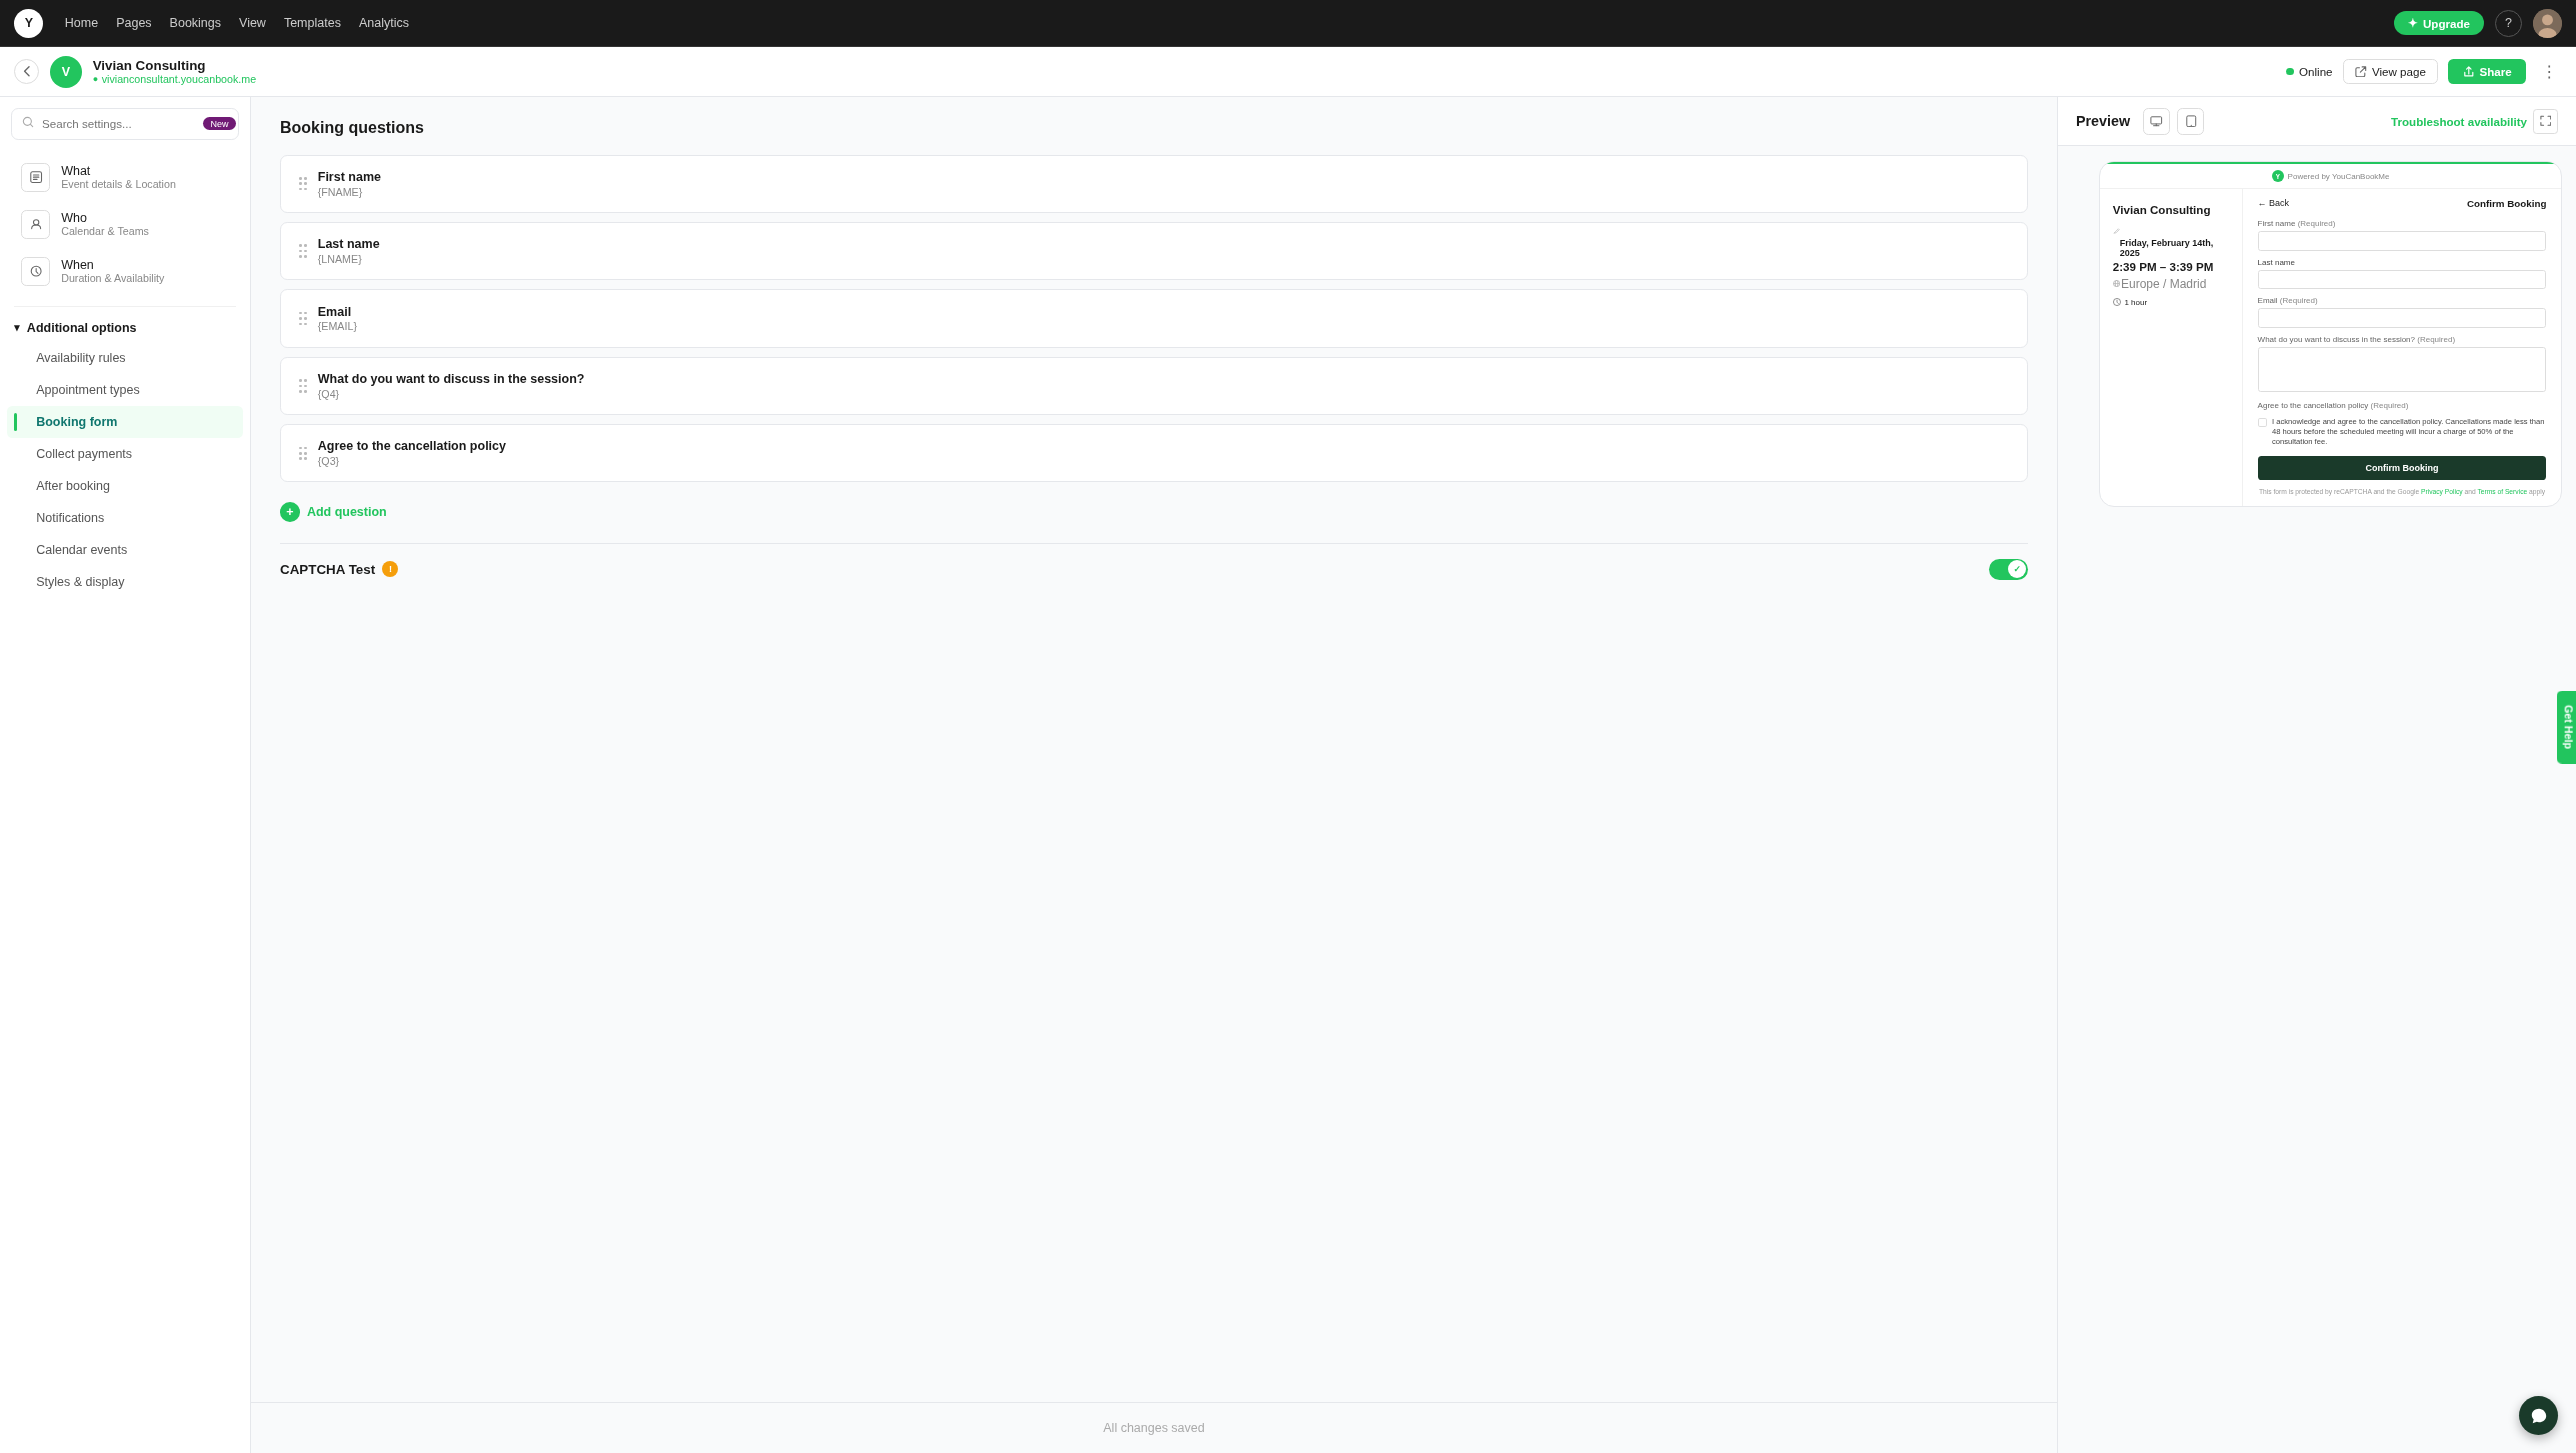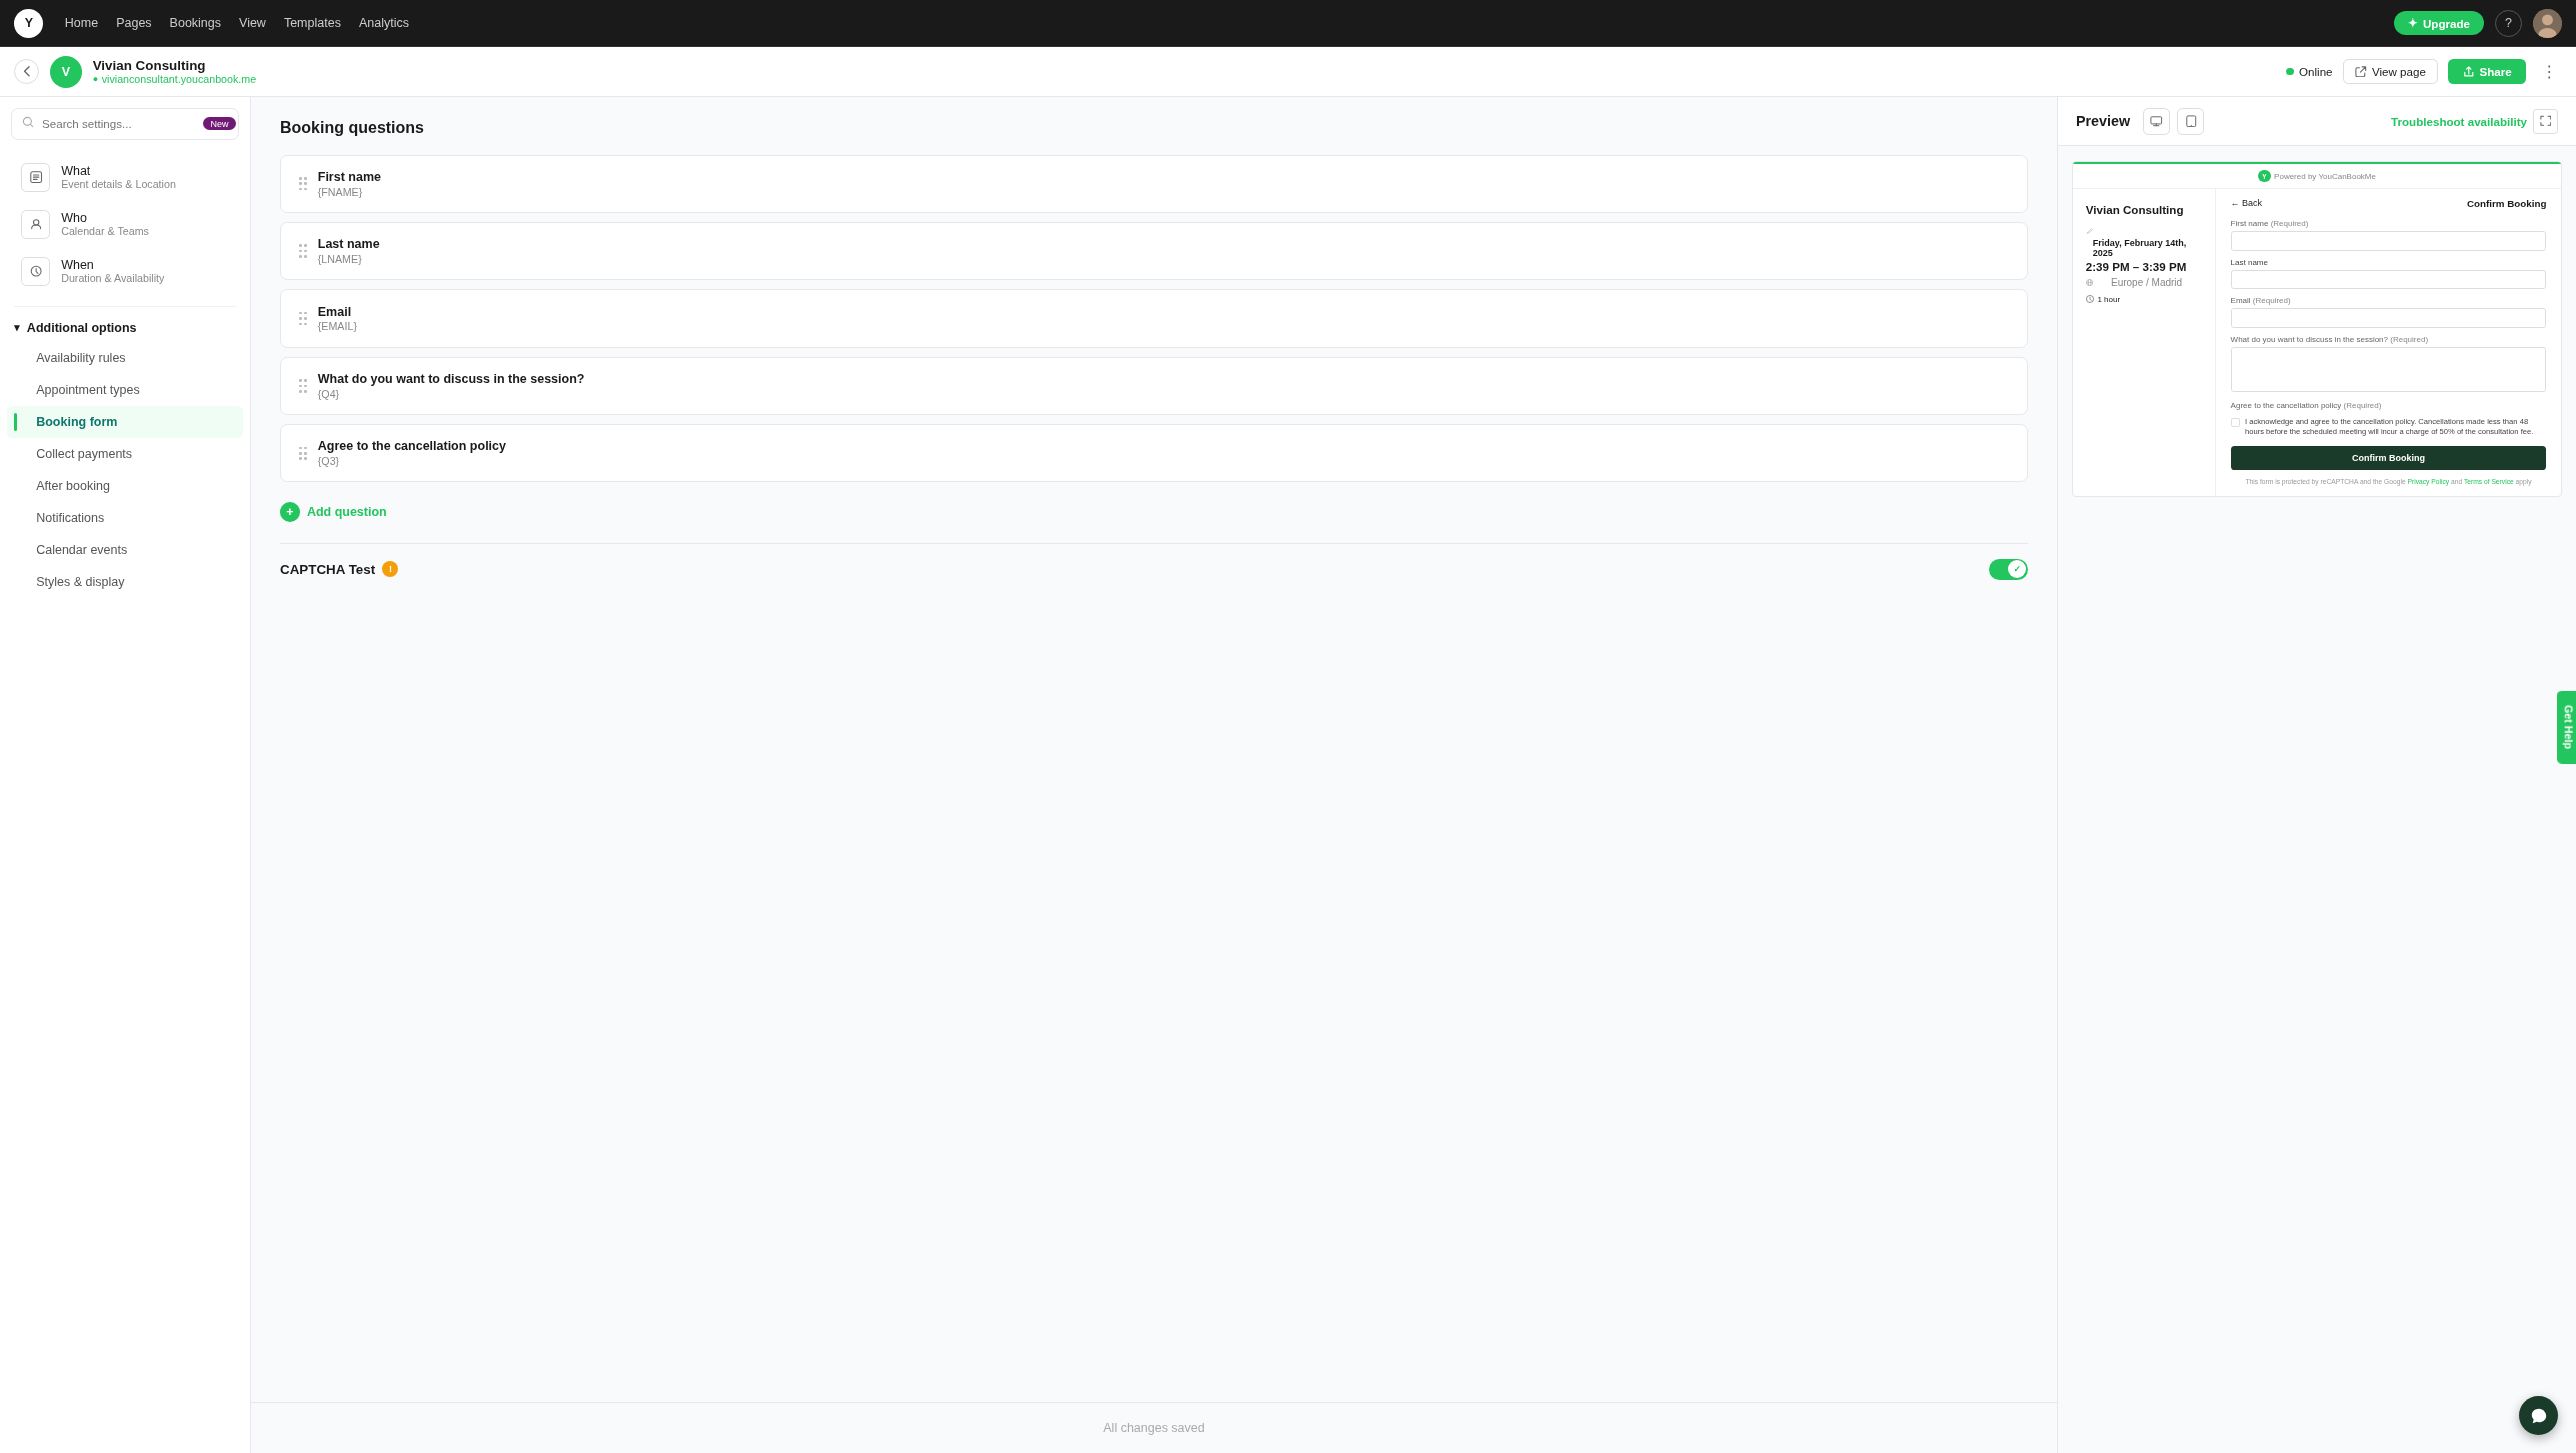--- a/index.html
+++ b/index.html
@@ -249,23 +249,24 @@
       flex: 1;
       padding: 14.3px;
       background: #f9fafb;
       overflow-y: auto;
     }
 
     
     .booking-preview {
       background: #fff;
       border: 0.9px solid #e5e7eb;
-      border-radius: 4px;
+      border-radius: 15px;
       overflow: hidden;
       font-size: 9.8px;
+      margin-left: 27px;
     }
     .preview-brand-bar {
       height: 2.7px;
       background: #22c55e;
     }
     .preview-powered {
       text-align: center;
       padding: 5.4px;
       font-size: 8px;
       color: #888;
@@ -280,21 +281,21 @@
     .preview-body { display: flex; gap: 0; }
     .preview-left-col {
       width: 143px;
       flex-shrink: 0;
       padding: 14.3px 12.5px;
       border-right: 0.9px solid #f0f0f0;
     }
     .preview-company { font-size: 11.6px; font-weight: 700; color: #1a1a1a; margin-bottom: 10.7px; }
     .preview-date { font-size: 9px; font-weight: 600; color: #1a1a1a; margin-bottom: 1.8px; padding-left: 7px; }
     .preview-time { font-size: 11.6px; font-weight: 700; color: #1a1a1a; margin-bottom: 3.6px; }
-    .preview-tz { font-size: 10px; color: #888; display: flex; align-items: center; gap: 18px; }
+    .preview-tz { font-size: 12px; color: #888; display: flex; align-items: center; gap: 1px; }
     .preview-duration { font-size: 8px; color: #1a1a1a; display: flex; align-items: center; gap: 3.6px; margin-top: 7.2px; }
     .preview-right-col { flex: 1; padding: 9px 14.3px; }
     .preview-nav { display: flex; align-items: center; justify-content: space-between; margin-bottom: 10.7px; }
     .preview-back { font-size: 9px; color: #1a1a1a; cursor: pointer; display: flex; align-items: center; gap: 2.7px; }
     .preview-confirm-title { font-size: 9.8px; font-weight: 700; color: #1a1a1a; }
     .preview-field-label { font-size: 8px; color: #444; margin-bottom: 2.7px; margin-top: 7.2px; }
     .preview-field-label span { color: #666; }
     .preview-input { width: 100%; height: 19.7px; border: 0.9px solid #ddd; border-radius: 2.7px; background: #fff; }
     .preview-textarea { width: 100%; height: 45px; border: 0.9px solid #ddd; border-radius: 2.7px; background: #fff; resize: none; }
     .preview-checkbox-row { display: flex; align-items: flex-start; gap: 5.4px; margin-top: 7.2px; }

